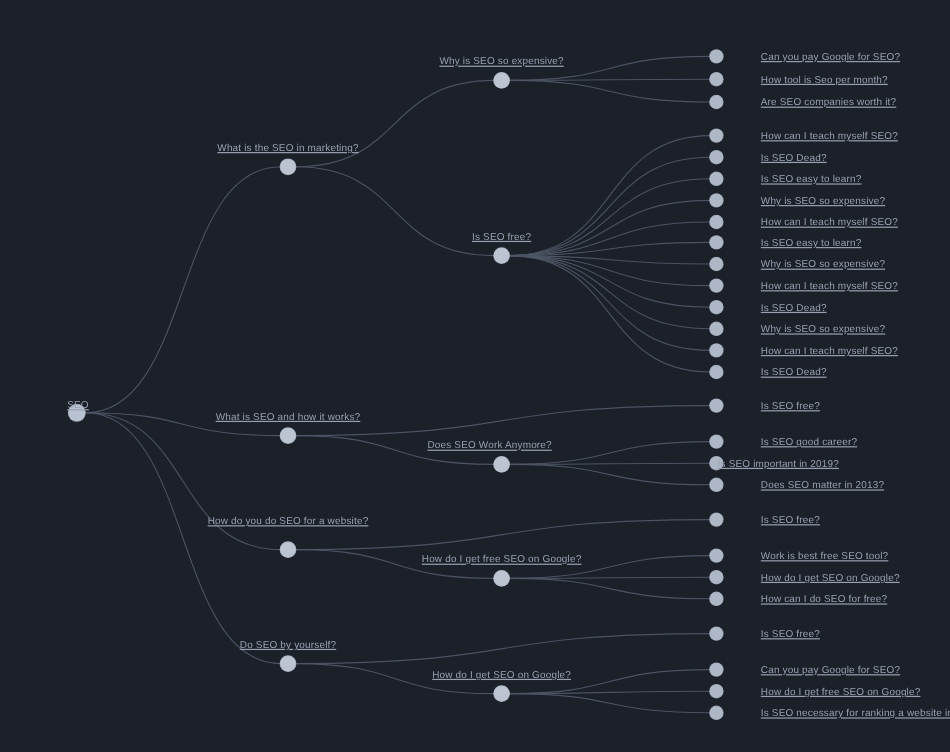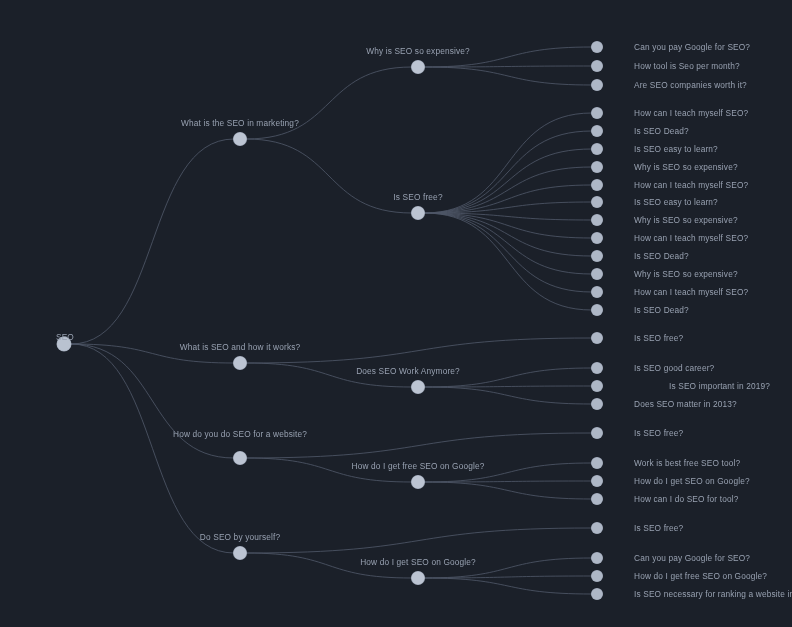--- a/index.html
+++ b/index.html
@@ -40,20 +40,21 @@
   .node.root   { width: 14px; height: 14px; background: #b9c2d0; }
   .node.branch { width: 13px; height: 13px; background: #bcc4d2; }
   .node.leaf   { width: 11px; height: 11px; background: #aeb7c6; }
   .label {
     position: absolute;
     color: #98a1b1;
     font-size: 8.3px;
     letter-spacing: 0.15px;
     white-space: nowrap;
     line-height: 1;
+    text-decoration: underline;
   }
   .label.above {
     transform: translate(-50%, -100%);
   }
   .label.right {
     transform: translate(0, -50%);
     margin-left: 27px;
   }
 </style>
 </head>
@@ -137,35 +138,35 @@
       <div class="label right" style="left: 607px; top: 292px;">How can I teach myself SEO?</div>
       <div class="node leaf" style="left: 597px; top: 310px;"></div>
       <div class="label right" style="left: 607px; top: 310px;">Is SEO Dead?</div>
       <div class="node branch" style="left: 240px; top: 363px;"></div>
       <div class="label above" style="left: 240px; top: 351px;">What is SEO and how it works?</div>
       <div class="node branch" style="left: 418px; top: 387px;"></div>
       <div class="label above" style="left: 408px; top: 375px; text-align: right;">Does SEO Work Anymore?</div>
       <div class="node leaf" style="left: 597px; top: 368px;"></div>
       <div class="label right" style="left: 607px; top: 368px;">Is SEO good career?</div>
       <div class="node leaf" style="left: 597px; top: 386px;"></div>
-      <div class="label right" style="left: 642px; top: 386px;">Is SEO important in 2019?</div>
+      <div class="label right" style="left: 571px; top: 386px;">Is SEO important in 2019?</div>
       <div class="node leaf" style="left: 597px; top: 404px;"></div>
       <div class="label right" style="left: 607px; top: 404px;">Does SEO matter in 2013?</div>
       <div class="node leaf" style="left: 597px; top: 338px;"></div>
       <div class="label right" style="left: 607px; top: 338px;">Is SEO free?</div>
       <div class="node branch" style="left: 240px; top: 458px;"></div>
       <div class="label above" style="left: 240px; top: 438px;">How do you do SEO for a website?</div>
       <div class="node branch" style="left: 418px; top: 482px;"></div>
       <div class="label above" style="left: 418px; top: 470px;">How do I get free SEO on Google?</div>
       <div class="node leaf" style="left: 597px; top: 463px;"></div>
       <div class="label right" style="left: 607px; top: 463px;">Work is best free SEO tool?</div>
       <div class="node leaf" style="left: 597px; top: 481px;"></div>
       <div class="label right" style="left: 607px; top: 481px;">How do I get SEO on Google?</div>
       <div class="node leaf" style="left: 597px; top: 499px;"></div>
-      <div class="label right" style="left: 607px; top: 499px;">How can I do SEO for tool?</div>
+      <div class="label right" style="left: 607px; top: 499px;">How can I do SEO for free?</div>
       <div class="node leaf" style="left: 597px; top: 433px;"></div>
       <div class="label right" style="left: 607px; top: 433px;">Is SEO free?</div>
       <div class="node branch" style="left: 240px; top: 553px;"></div>
       <div class="label above" style="left: 240px; top: 541px;">Do SEO by yourself?</div>
       <div class="node branch" style="left: 418px; top: 578px;"></div>
       <div class="label above" style="left: 418px; top: 566px;">How do I get SEO on Google?</div>
       <div class="node leaf" style="left: 597px; top: 558px;"></div>
       <div class="label right" style="left: 607px; top: 558px;">Can you pay Google for SEO?</div>
       <div class="node leaf" style="left: 597px; top: 576px;"></div>
       <div class="label right" style="left: 607px; top: 576px;">How do I get free SEO on Google?</div>

